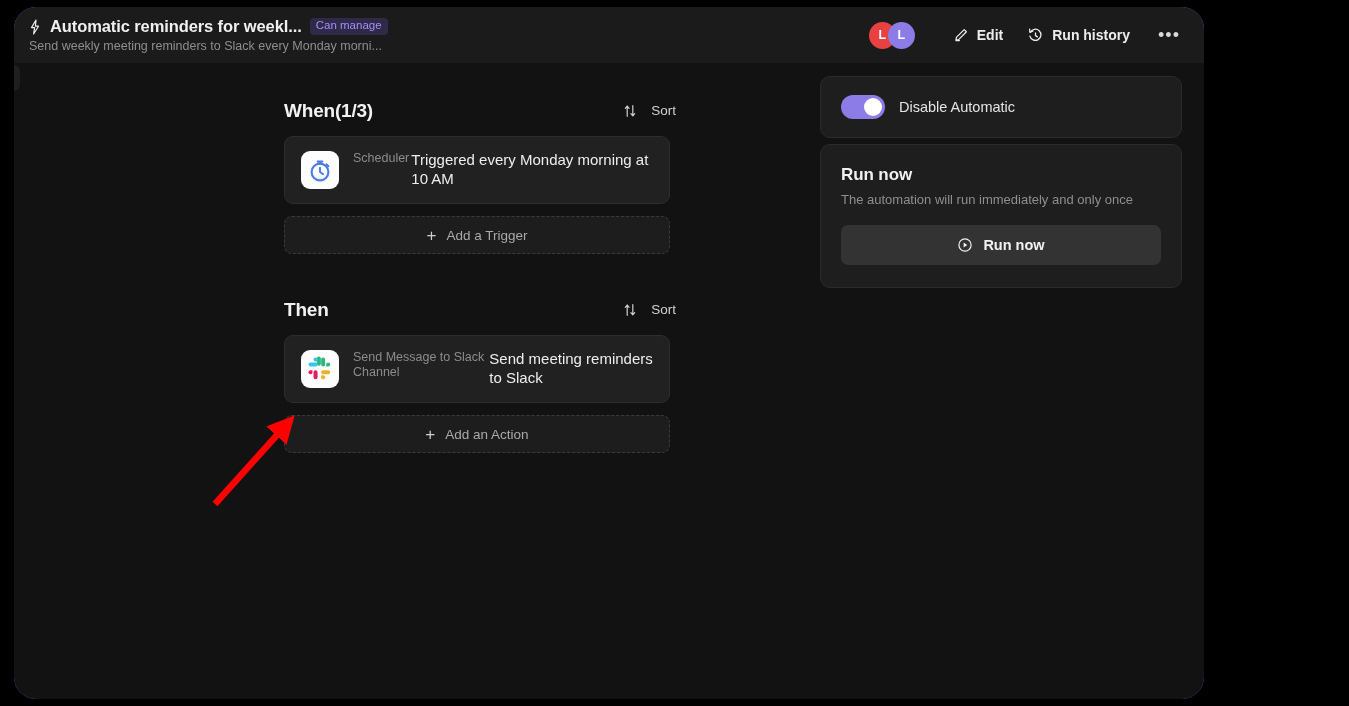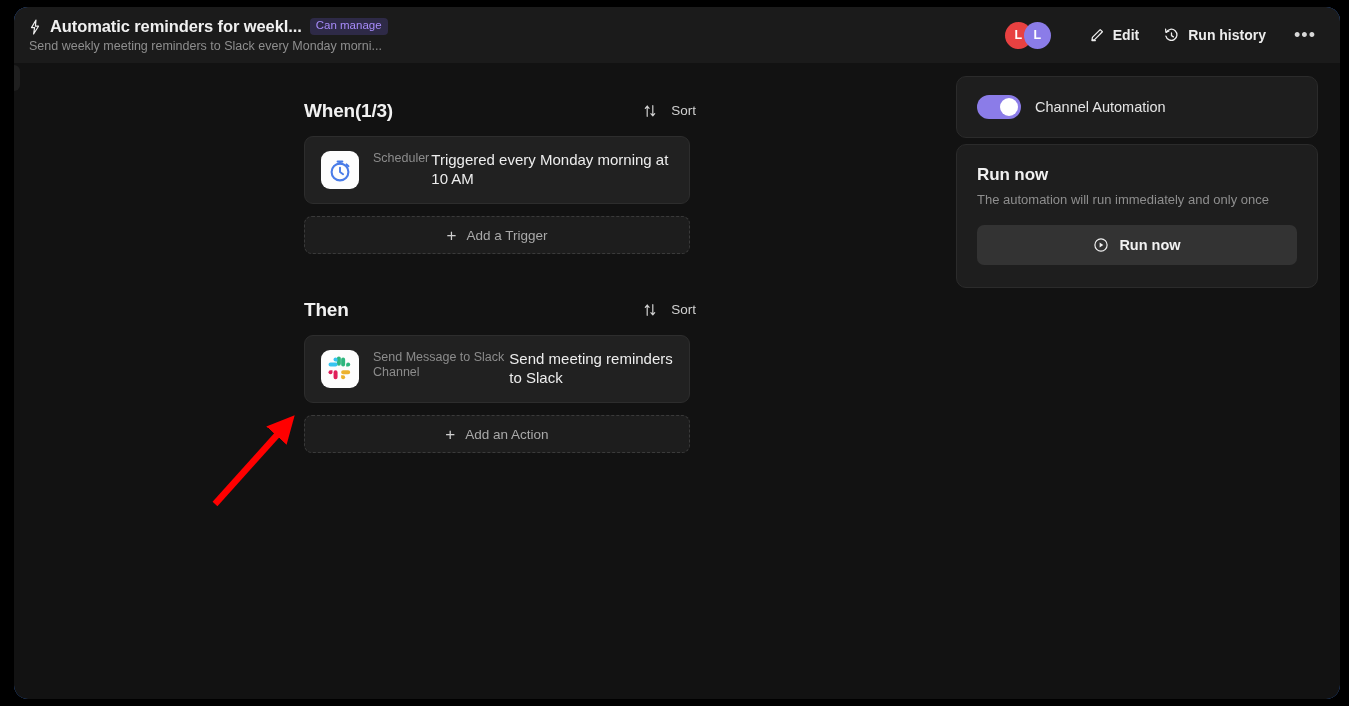--- a/index.html
+++ b/index.html
@@ -12,23 +12,23 @@
   #app {
     position: relative;
     width: 1349px; height: 706px;
     background: #000000;
   }
 
   
   .window {
     position: absolute;
     left: 14px; top: 7px;
-    width: 1326px; height: 692px;
+    width: 1190px; height: 692px;
     background: #3b82f6;
-    border-radius: 14px;
+    border-radius: 22px;
     overflow: hidden;
   }
 
   
   .header {
     position: absolute;
     left: 0; top: 0;
     width: 100%; height: 56px;
     background: #1b1b1b;
     display: flex;
@@ -102,21 +102,21 @@
     left: -6px; top: 2px;
     width: 12px; height: 26px;
     border-radius: 6px;
     background: #242424;
     opacity: .75;
   }
 
   
   .main-col {
     position: absolute;
-    left: 276px; top: 36px;
+    left: 256px; top: 36px;
     width: 414px;
   }
 
   .section-head {
     display: flex; align-items: center; justify-content: space-between;
     padding: 0 2px 0 14px;
     margin-bottom: 14px;
   }
   .section-title {
     font-size: 19px;
@@ -362,21 +362,21 @@
           </div>
         </div>
       </div>
 
       <div class="right-col">
 
         <div class="panel toggle-panel">
           <div class="switch">
             <div class="knob"></div>
           </div>
-          <span class="switch-label">Channel Automation</span>
+          <span class="switch-label">Disable Automatic</span>
         </div>
 
         <div class="panel run-panel">
           <div class="run-title">Run now</div>
           <div class="run-desc">The automation will run immediately and only once</div>
           <div class="run-btn">
             <span style="display:flex">
               <svg width="16" height="16" viewBox="0 0 16 16" fill="none">
                 <circle cx="8" cy="8" r="6.1" stroke="#f2f2f2" stroke-width="1.2" fill="none"></circle>
                 <path d="M6.6 5.5 L10.3 8 L6.6 10.5 Z" fill="#f2f2f2"></path>

